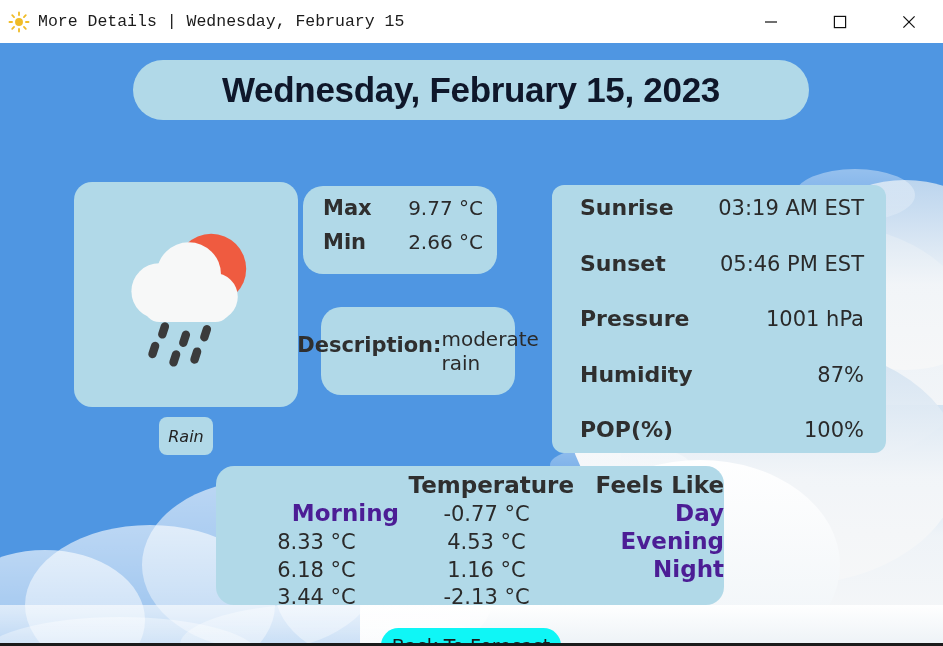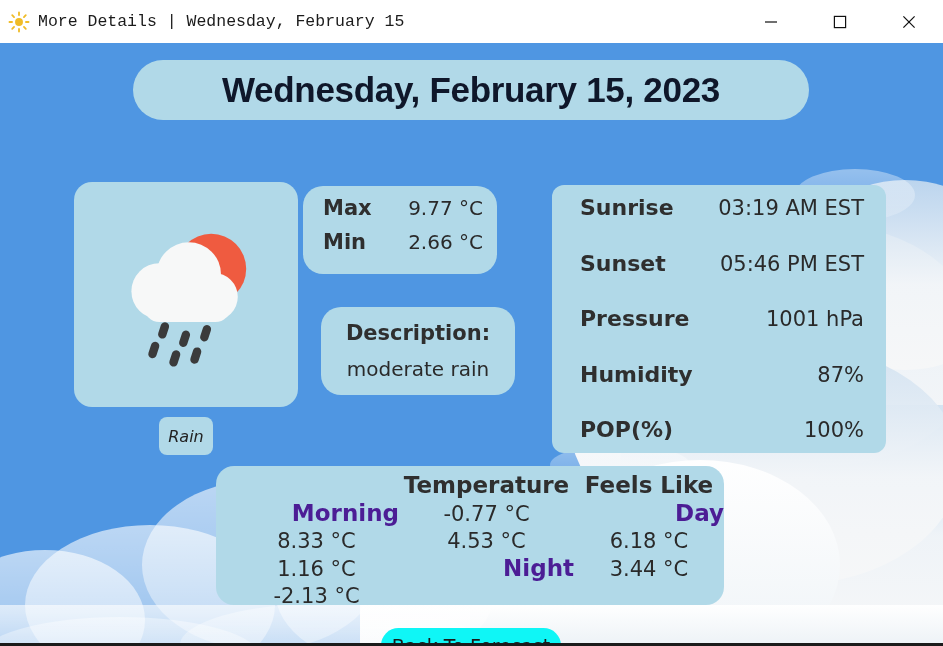--- a/index.html
+++ b/index.html
@@ -194,21 +194,21 @@
   }
 
   
   .descpanel {
     left: 321px;
     top: 262px;
     width: 194px;
     height: 88px;
     border-radius: 20px;
     display: flex;
-    flex-direction: column;
+    flex-direction: row;
     align-items: center;
     justify-content: center;
   }
   .desc-label {
     font-family: "DejaVu Sans", sans-serif;
     font-weight: bold;
     font-size: 21px;
     color: #2f2f2f;
     margin-bottom: 12px;
   }
@@ -248,21 +248,21 @@
   .tt-grid {
     display: grid;
     grid-template-columns: 165px 175px 150px;
     align-items: baseline;
   }
   .tt-h {
     font-family: "DejaVu Sans", sans-serif;
     font-weight: bold;
     font-size: 23px;
     color: #2f2f2f;
-    text-align: center;
+    text-align: right;
     padding-bottom: 2px;
   }
   .tt-rowlabel {
     font-family: "DejaVu Sans", sans-serif;
     font-weight: bold;
     font-size: 23px;
     color: #4c1d95;
     text-align: right;
     line-height: 27px;
   }
@@ -478,20 +478,21 @@
           <div class="tt-h">Temperature</div>
           <div class="tt-h">Feels Like</div>
 
           <div class="tt-rowlabel">Morning</div>
           <div class="tt-cell">-0.77 °C</div>
 
           <div class="tt-rowlabel">Day</div>
           <div class="tt-cell">8.33 °C</div>
           <div class="tt-cell">4.53 °C</div>
 
+          <div class="tt-rowlabel">Evening</div>
           <div class="tt-cell">6.18 °C</div>
           <div class="tt-cell">1.16 °C</div>
 
           <div class="tt-rowlabel">Night</div>
           <div class="tt-cell">3.44 °C</div>
           <div class="tt-cell">-2.13 °C</div>
         </div>
       </div>
 
       <button class="backbtn">Back To Forecast</button>

